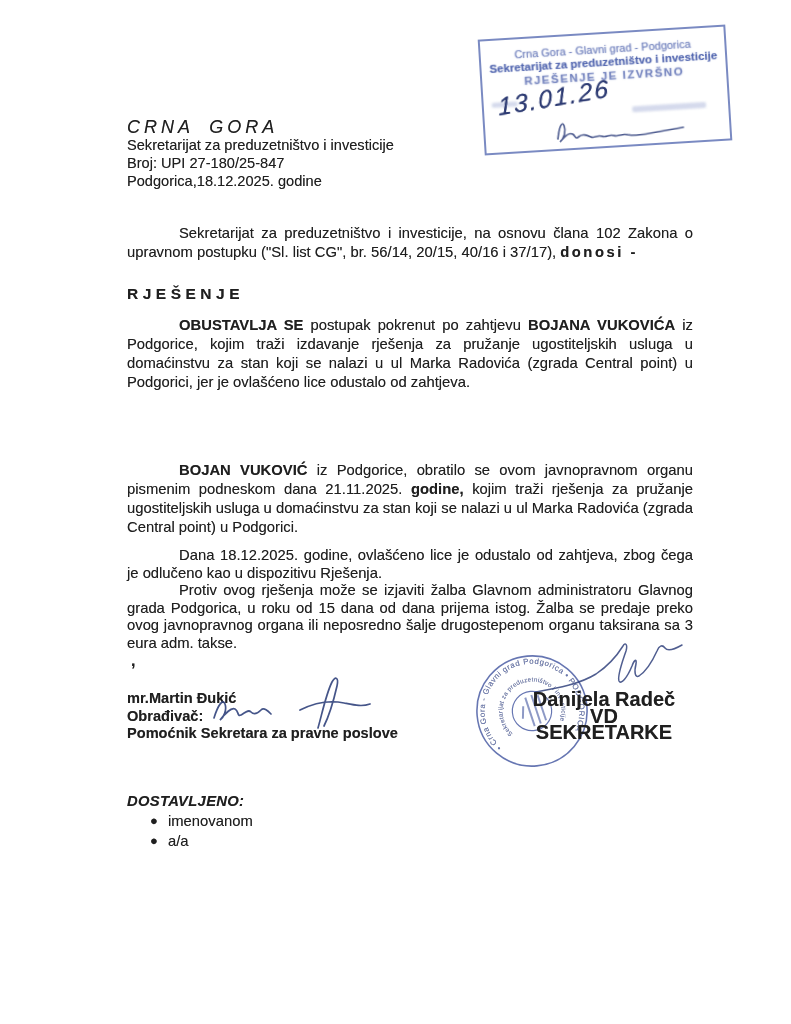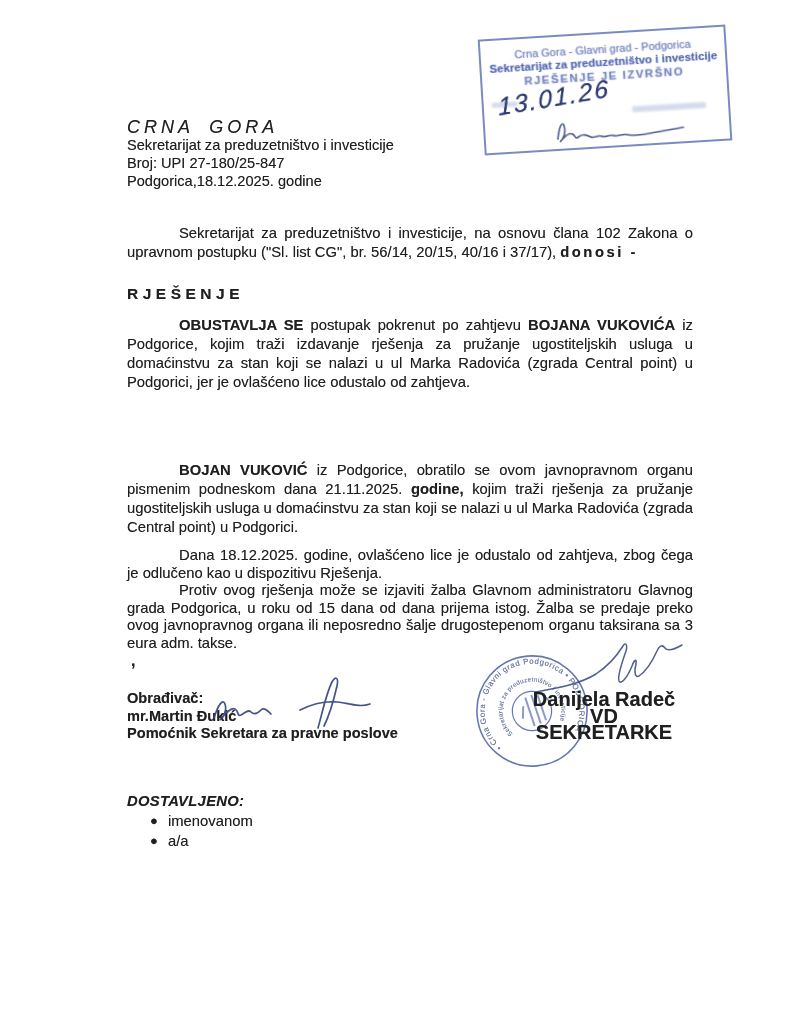--- a/index.html
+++ b/index.html
@@ -96,22 +96,22 @@
   <div class="para indent" style="top:461px"><b>BOJAN VUKOVIĆ</b><span> iz Podgorice, obratilo se ovom javnopravnom organu pismenim podneskom dana  21.11.2025. </span><b>godine,</b><span> kojim traži rješenja za pružanje ugostiteljskih usluga u domaćinstvu za stan koji se nalazi u  ul Marka Radovića (zgrada Central point) u Podgorici.</span></div>
 
   <div class="para tight" style="top:547px">
     <p>Dana 18.12.2025. godine, ovlašćeno lice je odustalo od zahtjeva, zbog čega je odlučeno kao u dispozitivu Rješenja.</p>
     <p>Protiv ovog rješenja može se izjaviti žalba Glavnom administratoru Glavnog grada Podgorica, u roku od 15 dana od dana prijema istog. Žalba se predaje preko ovog javnopravnog organa ili neposredno šalje drugostepenom organu taksirana sa 3 eura adm. takse.</p>
   </div>
 
   <div class="stray-comma">,</div>
 
   <div class="left-sign">
+    <div>mr.Martin Đukić</div>
     <div>Obrađivač:</div>
-    <div>mr.Martin Đukić</div>
     <div>Pomoćnik Sekretara za pravne poslove</div>
   </div>
 
   <svg class="sig-svg sig-martin" width="175" height="60" viewBox="0 0 175 60">
     <path d="M14 44 C18 31 23 24 25 30 C27 36 24 43 20 46 C25 40 31 33 35 35 C39 37 37 43 41 41 C45 39 48 35 51 38 C54 41 58 39 61 36 C64 33 68 37 71 40" fill="none" stroke="#31427c" stroke-width="1.7" stroke-linecap="round" opacity=".9"></path>
     <path d="M118 54 C122 40 126 20 132 8 C135 2 139 3 137 12 C134 25 128 44 124 52 M100 36 C114 29 130 26 144 29 C154 31 162 33 170 30" fill="none" stroke="#31427c" stroke-width="1.7" stroke-linecap="round" opacity=".9"></path>
   </svg>
 
   <svg class="round-stamp" viewBox="0 0 120 120">
     <g transform="rotate(-50 60 60)" fill="none" stroke="#41549f">

